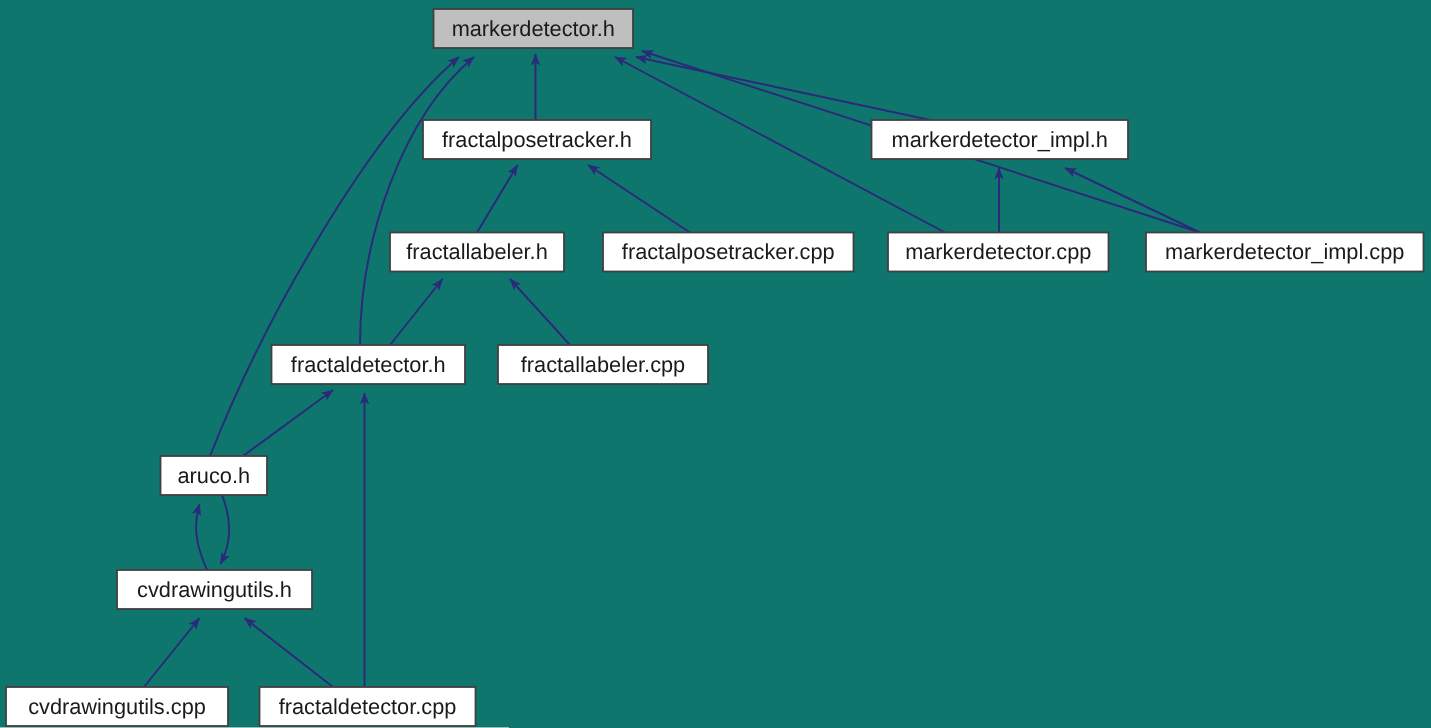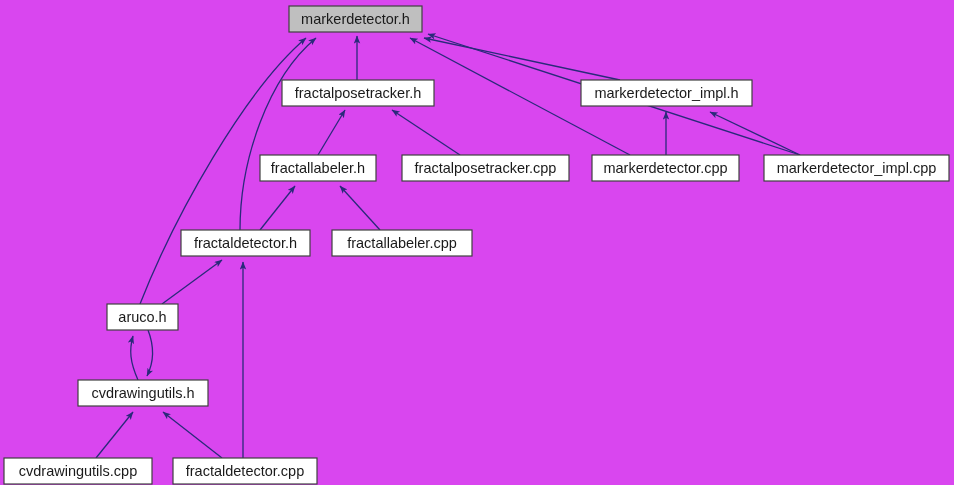--- a/index.html
+++ b/index.html
@@ -4,21 +4,21 @@
 <style>
   html, body {
     margin: 0;
     padding: 0;
     background: #ffffff;
   }
   #graph-root {
     position: relative;
     width: 954px;
     height: 485px;
-    background: #d946ef;
+    background: #0f766e;
     font-family: "Liberation Sans", sans-serif;
     overflow: hidden;
   }
   svg.graph-canvas {
     position: absolute;
     left: 0;
     top: 0;
     width: 954px;
     height: 485px;
     display: block;

